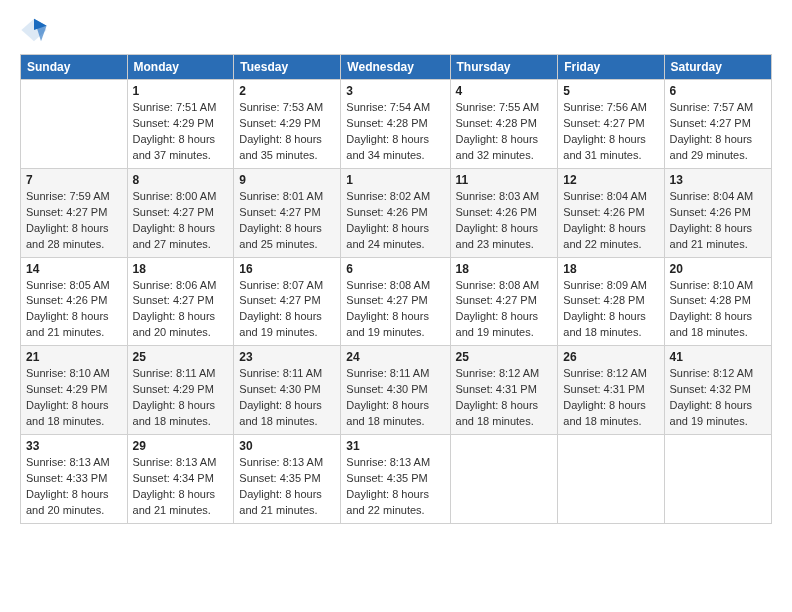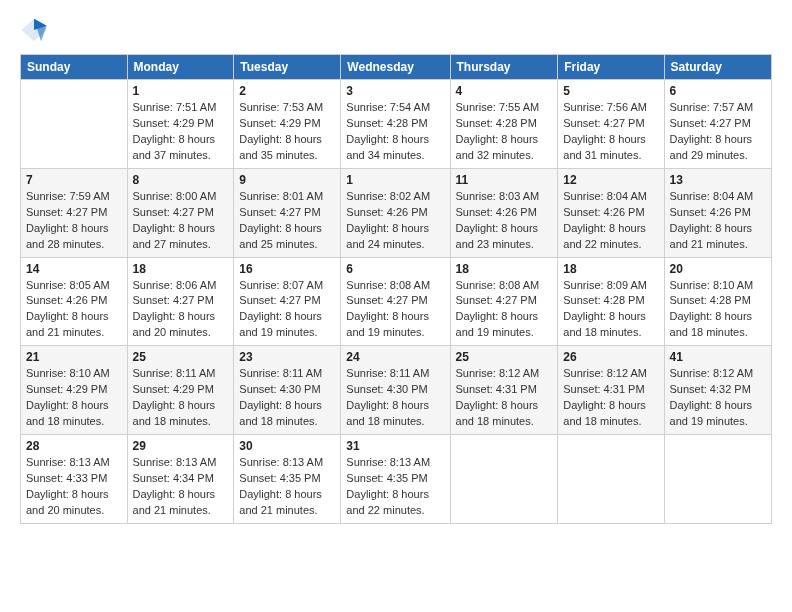--- a/index.html
+++ b/index.html
@@ -242,21 +242,21 @@
             <div class="day-num">26</div>
             <div class="day-info">Sunrise: 8:12 AM<br>Sunset: 4:31 PM<br>Daylight: 8 hours<br>and 18 minutes.</div>
           </td>
           <td>
             <div class="day-num">41</div>
             <div class="day-info">Sunrise: 8:12 AM<br>Sunset: 4:32 PM<br>Daylight: 8 hours<br>and 19 minutes.</div>
           </td>
         </tr>
         <tr>
           <td>
-            <div class="day-num">28</div>
+            <div class="day-num">33</div>
             <div class="day-info">Sunrise: 8:13 AM<br>Sunset: 4:33 PM<br>Daylight: 8 hours<br>and 20 minutes.</div>
           </td>
           <td>
             <div class="day-num">29</div>
             <div class="day-info">Sunrise: 8:13 AM<br>Sunset: 4:34 PM<br>Daylight: 8 hours<br>and 21 minutes.</div>
           </td>
           <td>
             <div class="day-num">30</div>
             <div class="day-info">Sunrise: 8:13 AM<br>Sunset: 4:35 PM<br>Daylight: 8 hours<br>and 21 minutes.</div>
           </td>

